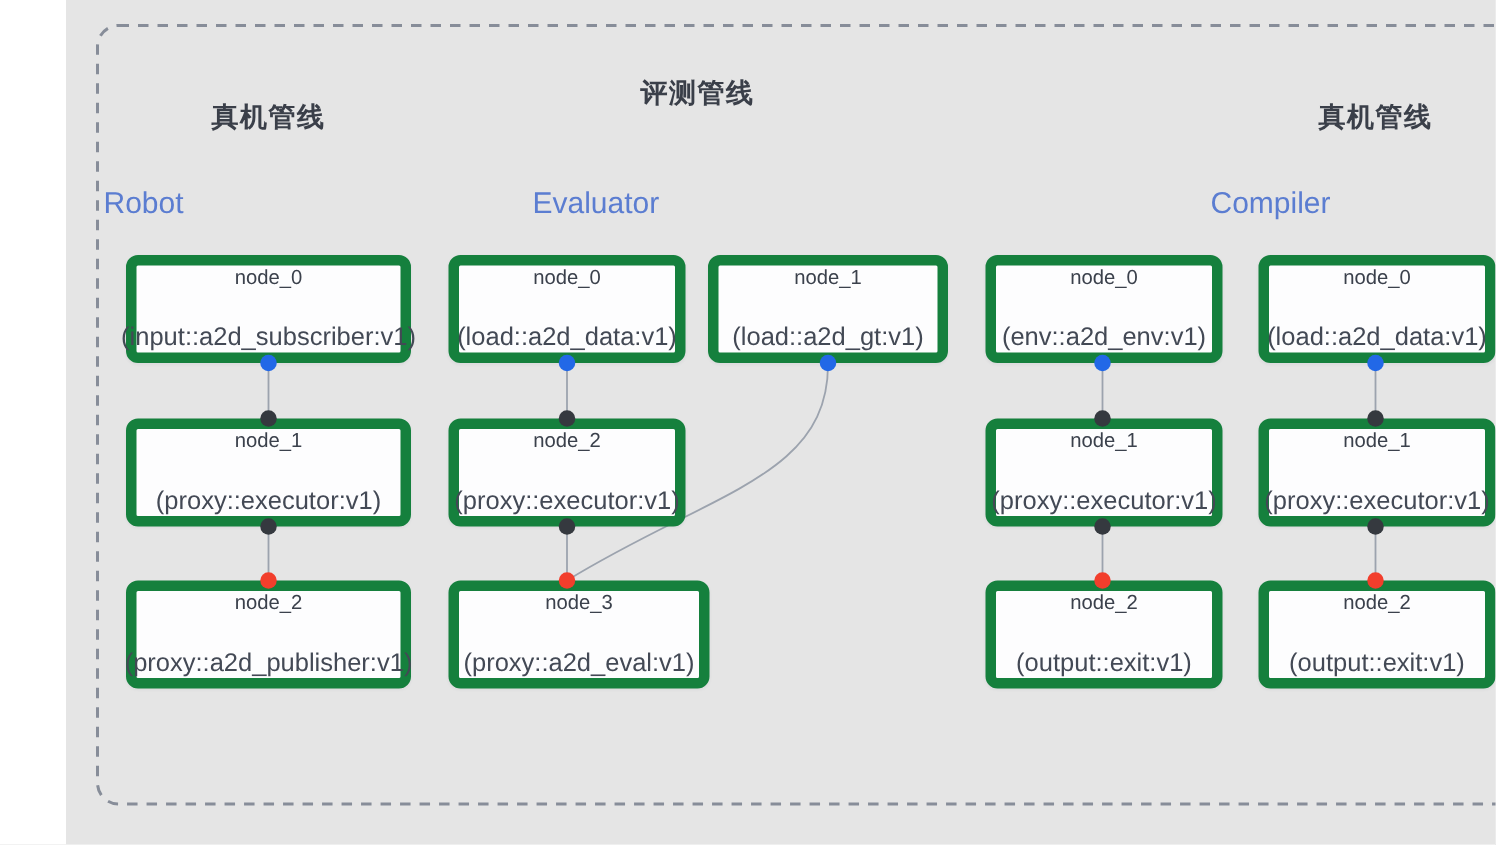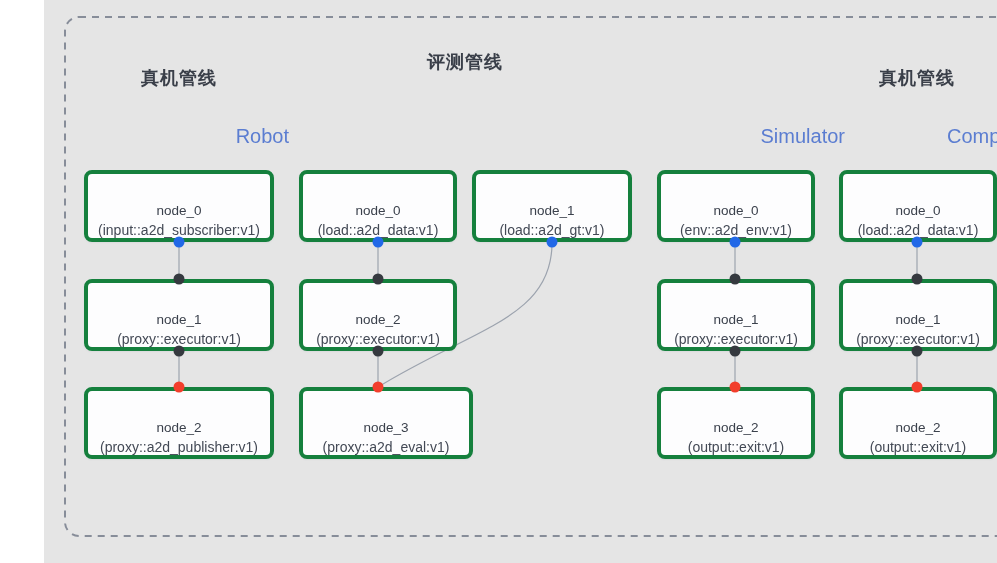--- a/index.html
+++ b/index.html
@@ -10,35 +10,35 @@
     font-family:"Liberation Sans","DejaVu Sans",sans-serif;
     overflow:hidden;
     margin-left:44px;
   }
   .edge-layer{position:absolute;left:0;top:0;z-index:1;}
   .title-zh{
     position:absolute;z-index:2;width:220px;text-align:center;
     font-size:18px;font-weight:bold;color:#3a3f49;letter-spacing:1px;
   }
   .title-en{
-    position:absolute;z-index:2;width:220px;text-align:right;
+    position:absolute;z-index:2;width:220px;text-align:left;
     font-size:20px;color:#5b7dd1;
   }
   .node{
     position:absolute;z-index:2;height:72px;
     background:#fdfdfe;
-    border:4px solid #15803d;
+    border:7px solid #15803d;
     border-radius:8px;
     box-sizing:border-box;
     box-shadow:0 1px 2px rgba(60,70,100,0.06);
-    display:flex;flex-direction:column;align-items:center;justify-content:flex-end;
+    display:flex;flex-direction:column;align-items:center;justify-content:space-between;
     gap:4px;
   }
   .node-name{font-size:13.5px;color:#3b414c;}
-  .node-type{font-size:14px;color:#434955;}
+  .node-type{font-size:17px;color:#434955;}
   .dot{
     position:absolute;z-index:3;width:11px;height:11px;border-radius:50%;
     transform:translate(-50%,-50%);
   }
   .dot.in{background:#2268e7;}
   .dot.mid{background:#35393f;}
   .dot.out{background:#f23e2c;}
 </style>
 </head>
 <body>
@@ -61,21 +61,21 @@
 
     <path d="M873 242 L873 279" stroke="#9ca3ae" stroke-width="1.2" fill="none"></path>
     <path d="M873 351 L873 387" stroke="#9ca3ae" stroke-width="1.2" fill="none"></path>
   </svg>
 
   <div class="title-zh" style="left:25px;top:66px">真机管线</div>
   <div class="title-zh" style="left:311px;top:50px">评测管线</div>
   <div class="title-zh" style="left:763px;top:66px">真机管线</div>
 
   <div class="title-en" style="left:25px;top:125px">Robot</div>
-  <div class="title-en" style="left:581px;top:125px">Simulator</div>
+  <div class="title-en" style="left:311px;top:125px">Evaluator</div>
   <div class="title-en" style="left:763px;top:125px">Compiler</div>
 
   <div class="node" style="left:40px;top:170px;width:190px">
     <div class="node-name">node_0</div>
     <div class="node-type">(input::a2d_subscriber:v1)</div>
   </div>
   <div class="node" style="left:40px;top:279px;width:190px">
     <div class="node-name">node_1</div>
     <div class="node-type">(proxy::executor:v1)</div>
   </div>

